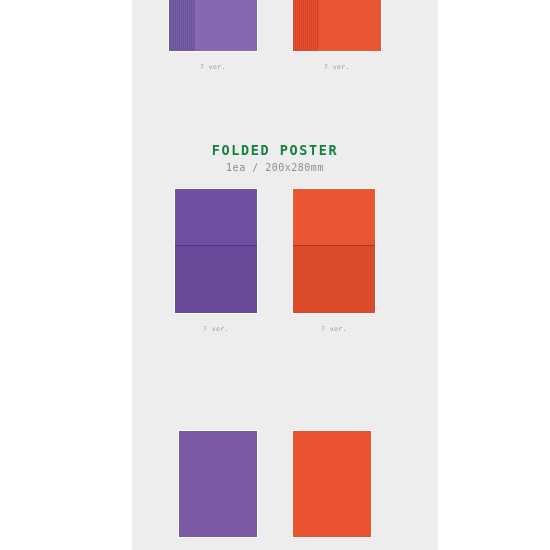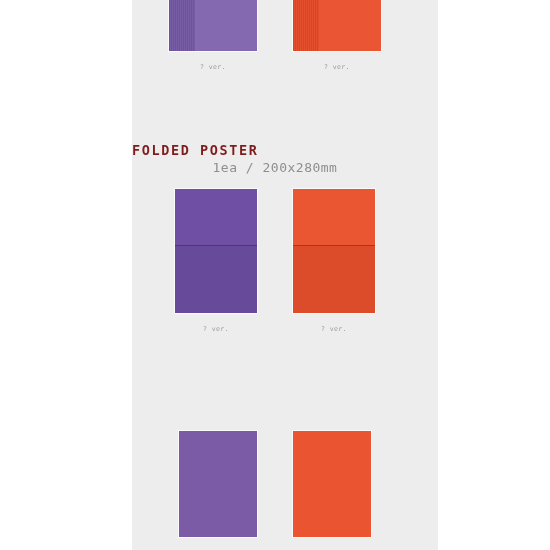--- a/index.html
+++ b/index.html
@@ -33,32 +33,33 @@
   }
 
   .section {
     position: absolute;
     left: 0;
     width: 286px;
   }
 
   
   .section-heading {
+    text-align: center;
     font-family: "DejaVu Sans Mono", monospace;
     font-weight: bold;
     font-size: 13.5px;
     letter-spacing: 1.6px;
-    color: #7f1d1d;
+    color: #15803d;
     line-height: 16px;
   }
   .section-sub {
     text-align: center;
     font-family: "DejaVu Sans Mono", monospace;
     font-weight: normal;
-    font-size: 13px;
+    font-size: 10px;
     letter-spacing: 0.5px;
     color: #8e8e8e;
     line-height: 12px;
     margin-top: 4px;
   }
 
   
   .item-row {
     position: absolute;
     left: 0;

